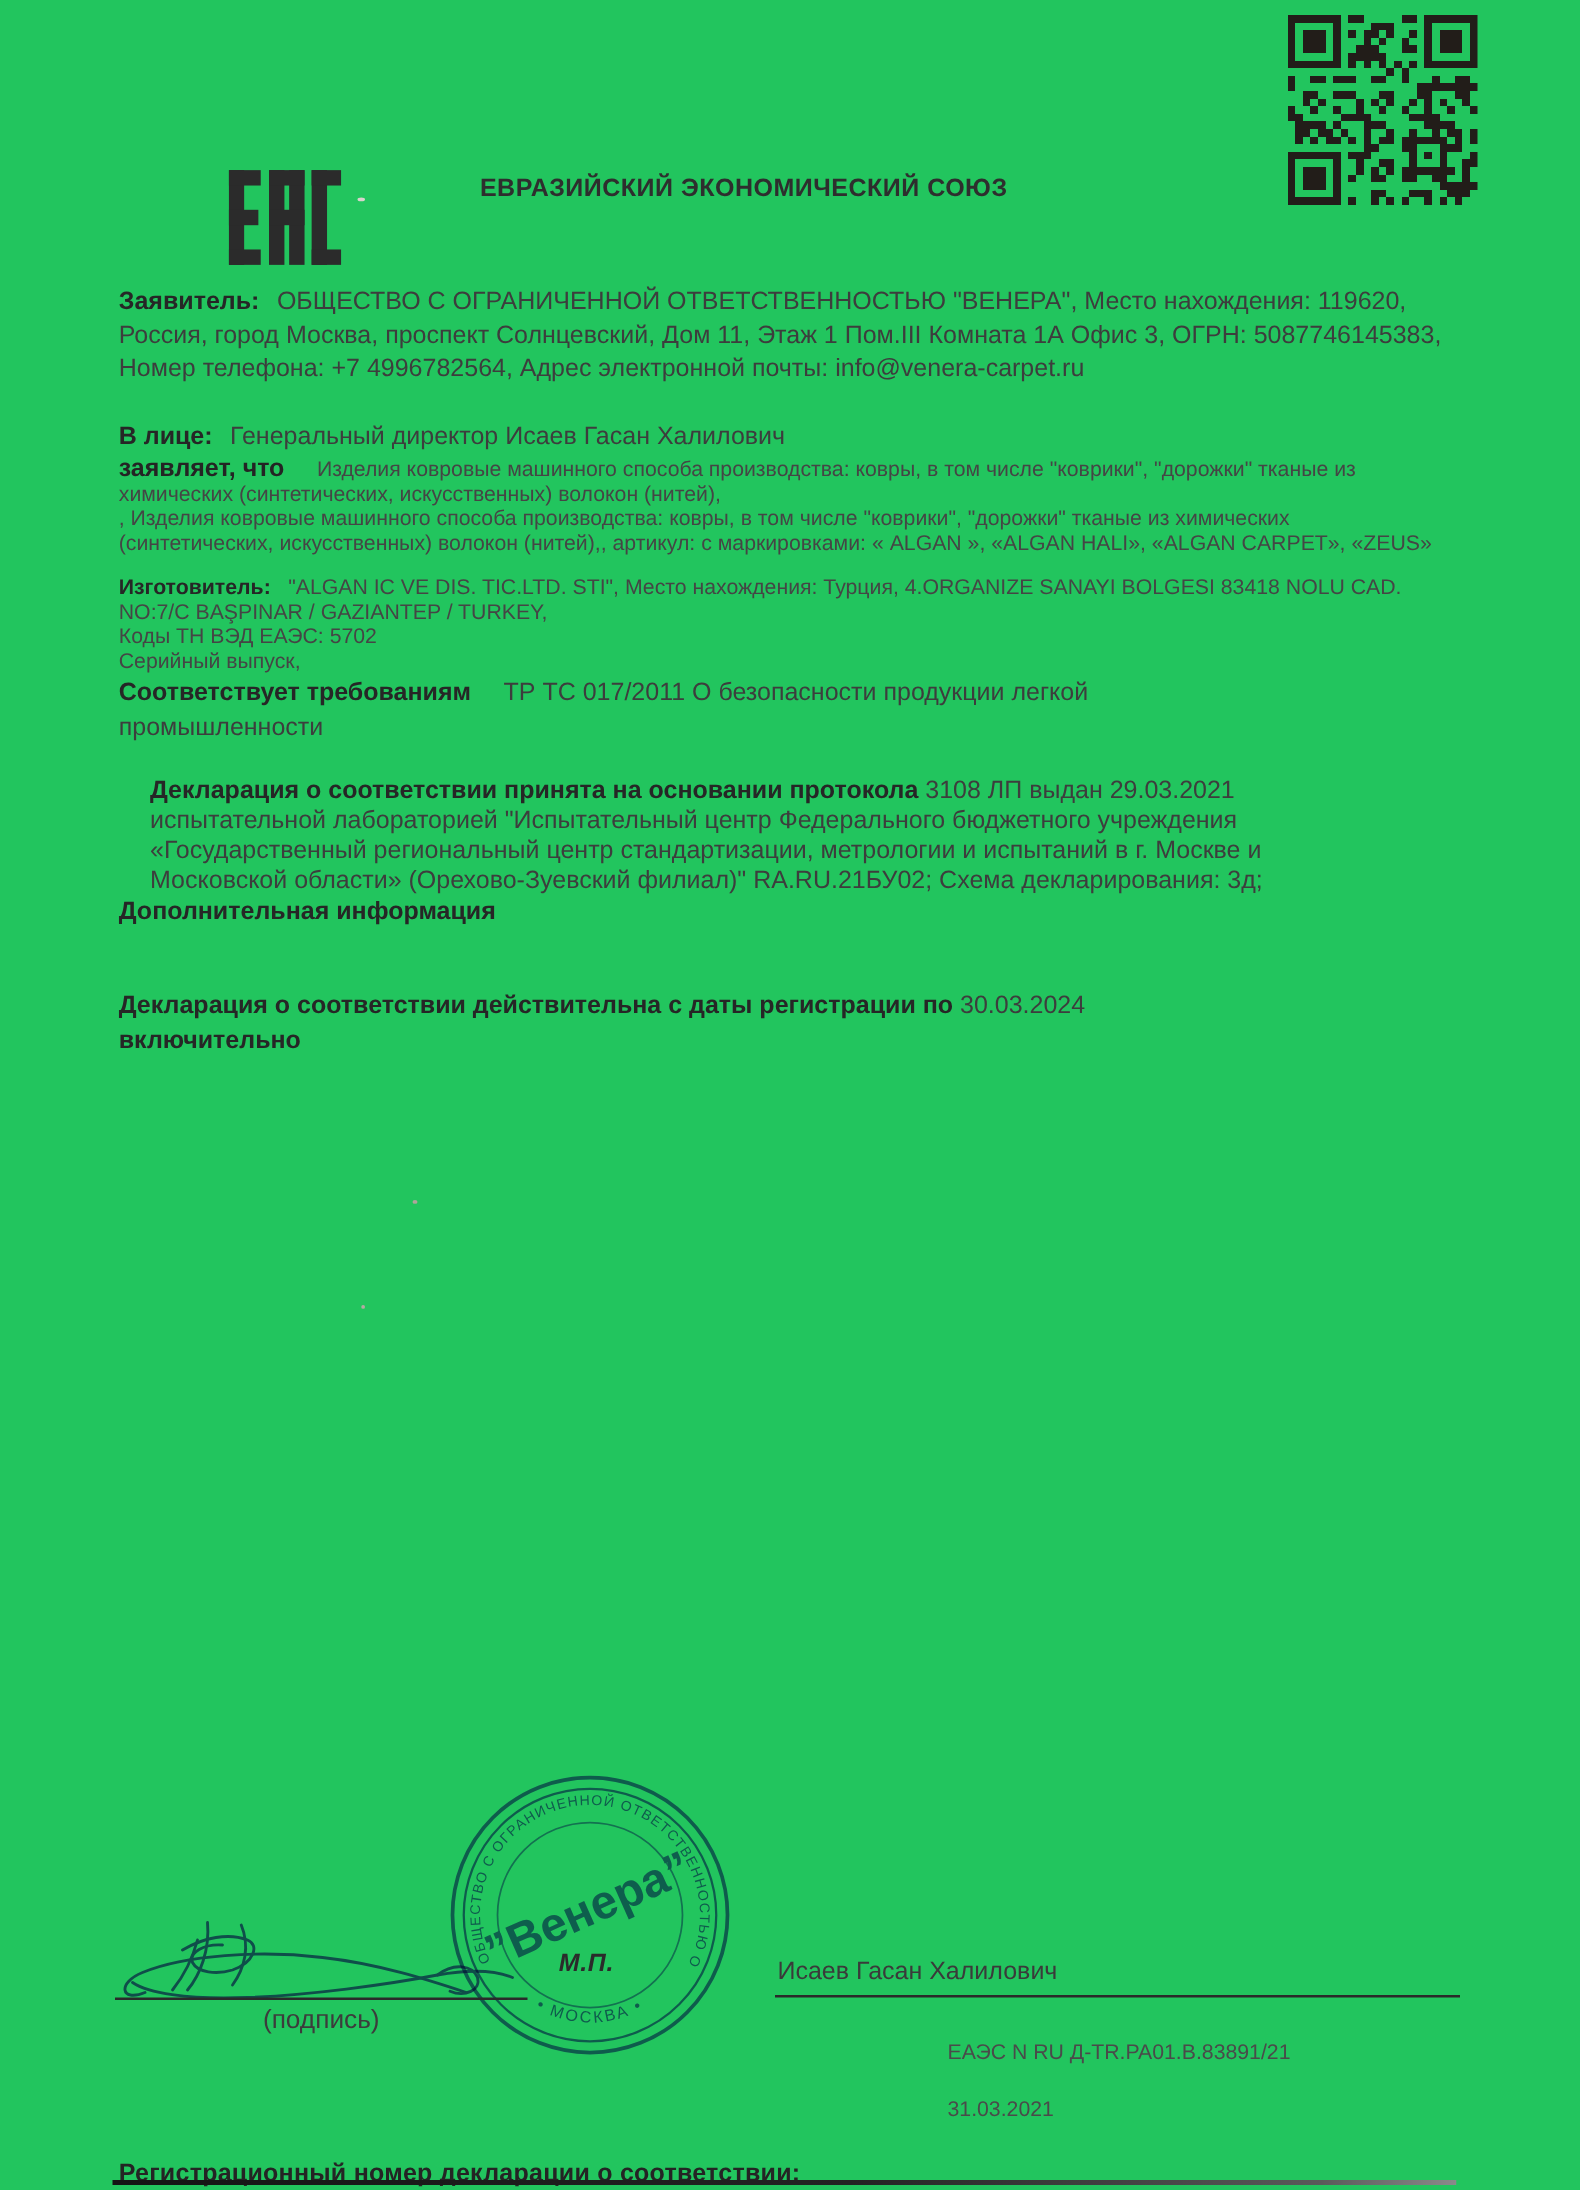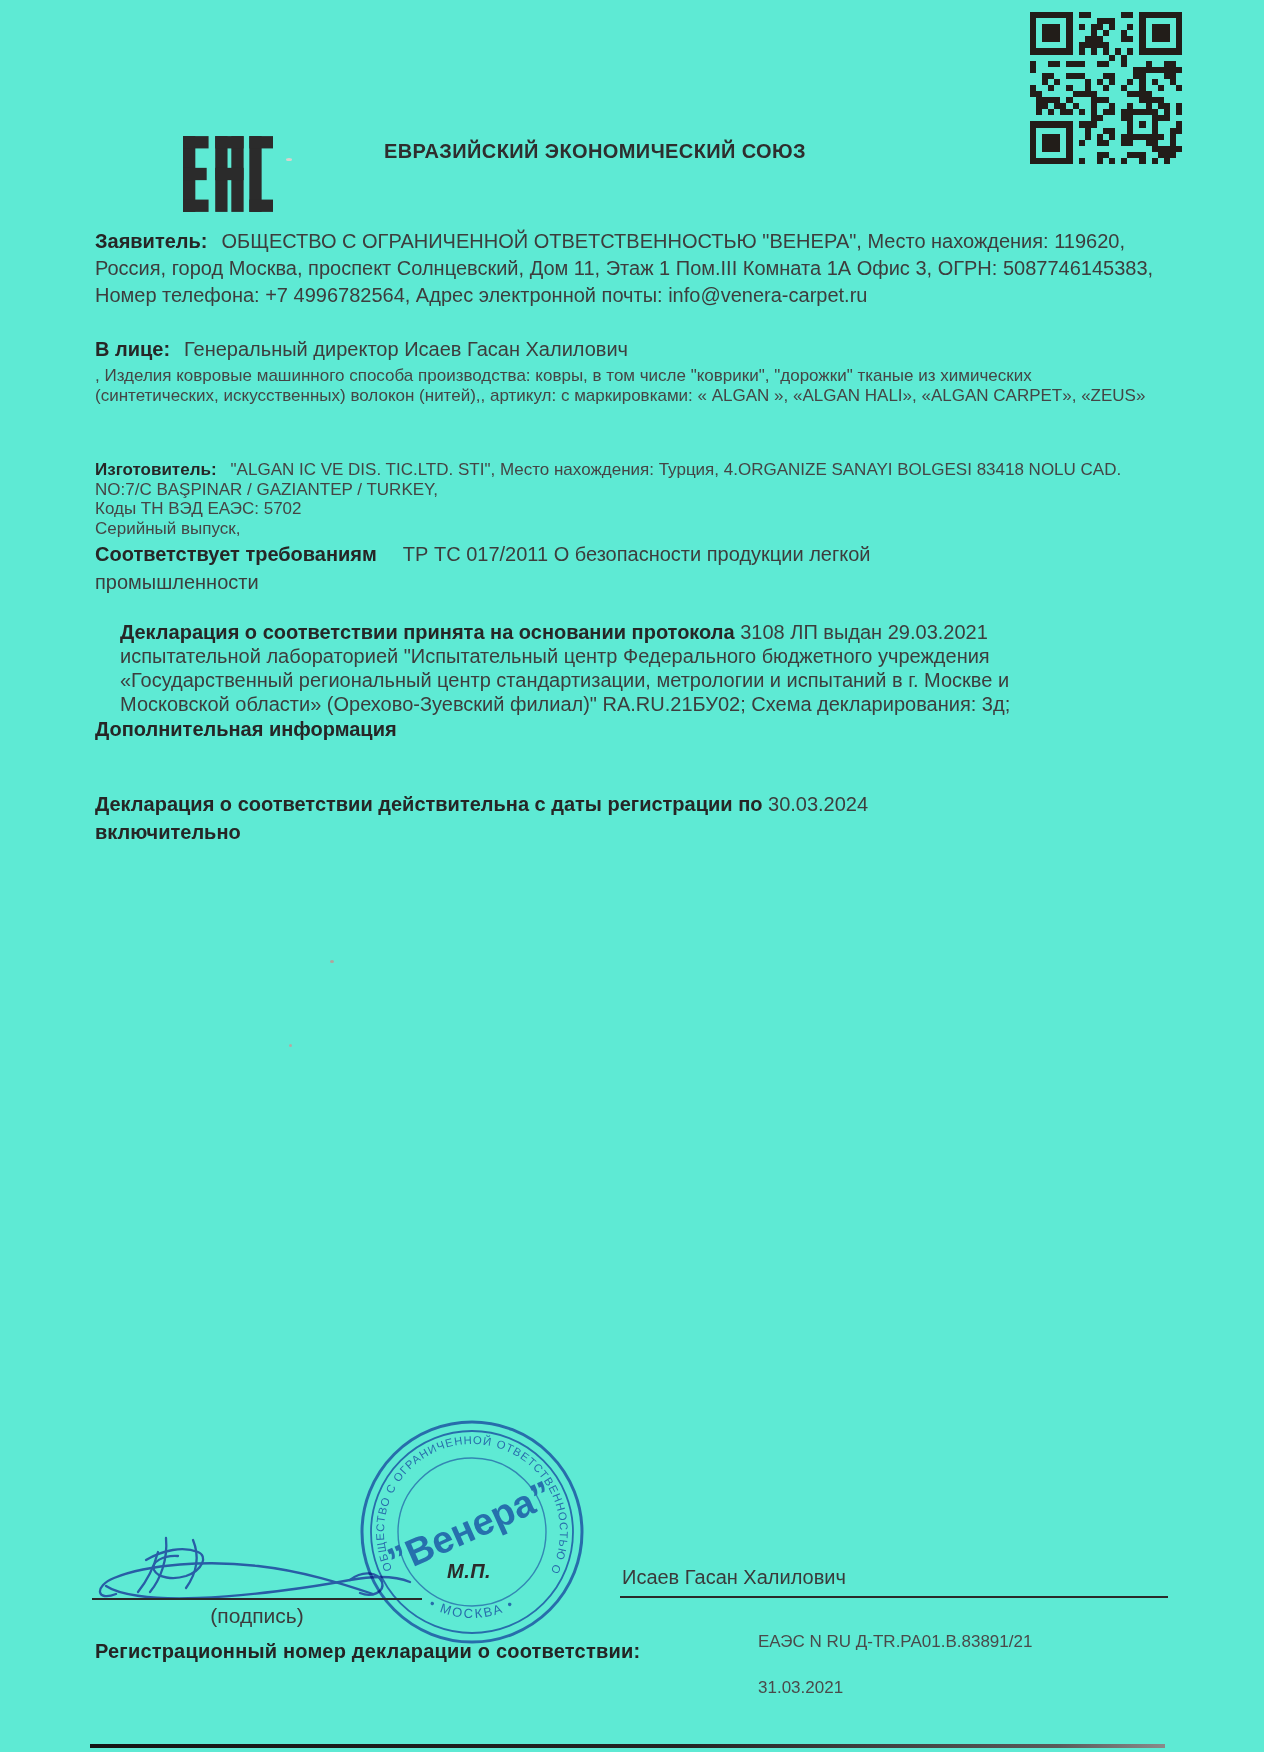--- a/index.html
+++ b/index.html
@@ -1,18 +1,18 @@
 <!DOCTYPE html>
 <html><head>
 <meta charset="utf-8">
 <style>
   html,body{margin:0;padding:0;background:#e8e8e8;}
   .page{
     position:relative;width:1264px;height:1752px;margin:0 auto;
-    background:#5eead4;overflow:hidden;
+    background:#22c55e;overflow:hidden;
     font-family:"Liberation Sans", sans-serif;
     color:#3d3d3d;
   }
   .abs{position:absolute;}
   
   .titles{left:95px;top:0;width:1000px;text-align:center;}
   .title-line{font-weight:700;color:#2e2e2e;font-size:20px;letter-spacing:.4px;}
   
   .p-main{font-size:20px;line-height:27px;color:#3d3d3d;}
   .p-main b, .lead{font-weight:700;color:#262626;}
@@ -359,20 +359,23 @@
 
   <div class="abs p-main" style="left:95px;top:228px;width:1060px;">
     <b class="gap-sm">Заявитель:</b><span>ОБЩЕСТВО С ОГРАНИЧЕННОЙ ОТВЕТСТВЕННОСТЬЮ "ВЕНЕРА", Место нахождения: 119620, Россия, город Москва, проспект Солнцевский, Дом 11, Этаж 1 Пом.III Комната 1А Офис 3, ОГРН: 5087746145383, Номер телефона: +7 4996782564, Адрес электронной почты: info@venera-carpet.ru</span>
   </div>
 
   <div class="abs p-main" style="left:95px;top:336px;width:1000px;">
     <b class="gap-sm">В лице:</b><span>Генеральный директор Исаев Гасан Халилович</span>
   </div>
 
   <div class="abs" style="left:95px;top:366px;width:1060px;">
+    <div class="p-small">
+      <b class="lead-big gap-after">заявляет, что</b><span>Изделия ковровые машинного способа производства: ковры, в том числе "коврики", "дорожки" тканые из химических (синтетических, искусственных) волокон (нитей),</span>
+    </div>
     <div class="p-small">, Изделия ковровые машинного способа производства: ковры, в том числе "коврики", "дорожки" тканые из химических (синтетических, искусственных) волокон (нитей),, артикул: с маркировками: « ALGAN », «ALGAN HALI», «ALGAN CARPET», «ZEUS»</div>
   </div>
 
   <div class="abs" style="left:95px;top:460px;width:1060px;">
     <div class="p-small">
       <b class="gap-sm" style="color:#262626">Изготовитель:</b><span>"ALGAN IC VE DIS. TIC.LTD. STI", Место нахождения: Турция, 4.ORGANIZE SANAYI BOLGESI 83418 NOLU CAD. NO:7/C BAŞPINAR / GAZIANTEP / TURKEY,</span>
     </div>
     <div class="p-small">Коды ТН ВЭД ЕАЭС: 5702</div>
     <div class="p-small">Серийный выпуск,</div>
   </div>
@@ -434,18 +437,18 @@
   </div>
 
   <div class="abs mp" style="left:447px;top:1560px;">М.П.</div>
 
   <div class="abs rule" style="left:92px;top:1598px;width:330px;"></div>
   <div class="abs caption" style="left:92px;top:1604px;width:330px;text-align:center;">(подпись)</div>
 
   <div class="abs fio" style="left:622px;top:1566px;">Исаев Гасан Халилович</div>
   <div class="abs rule" style="left:620px;top:1596px;width:548px;"></div>
 
-  <div class="abs reg-label" style="left:95px;top:1640px;">Регистрационный номер декларации о соответствии:</div>
+  <div class="abs reg-label" style="left:95px;top:1728px;">Регистрационный номер декларации о соответствии:</div>
   <div class="abs reg-value" style="left:758px;top:1632px;">ЕАЭС N RU Д-TR.PA01.B.83891/21</div>
   <div class="abs reg-value" style="left:758px;top:1678px;">31.03.2021</div>
 
   <div class="abs bottom-line" style="left:90px;top:1744px;width:1075px;height:4px;"></div>
 </div>
 
 </body></html>

